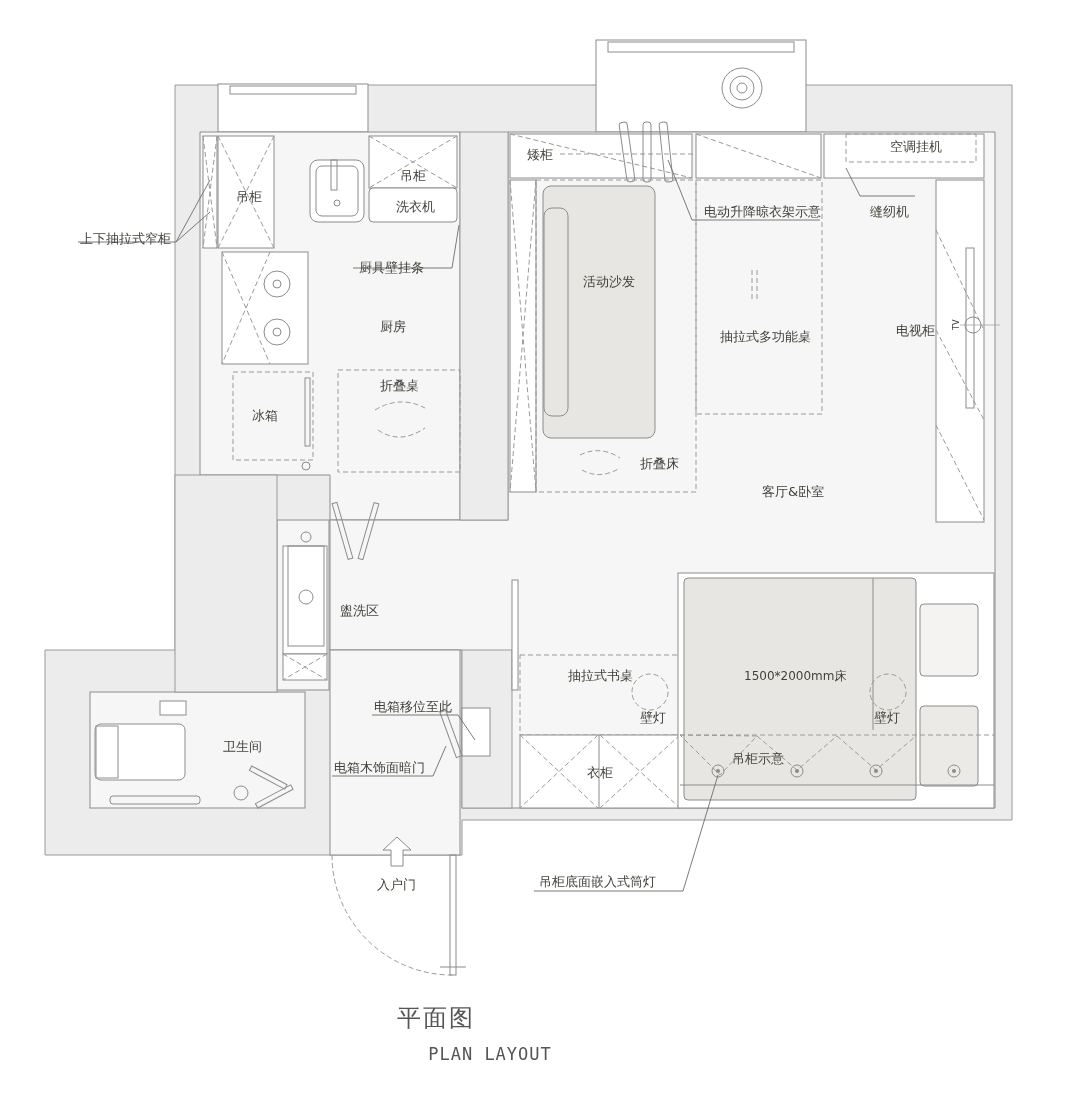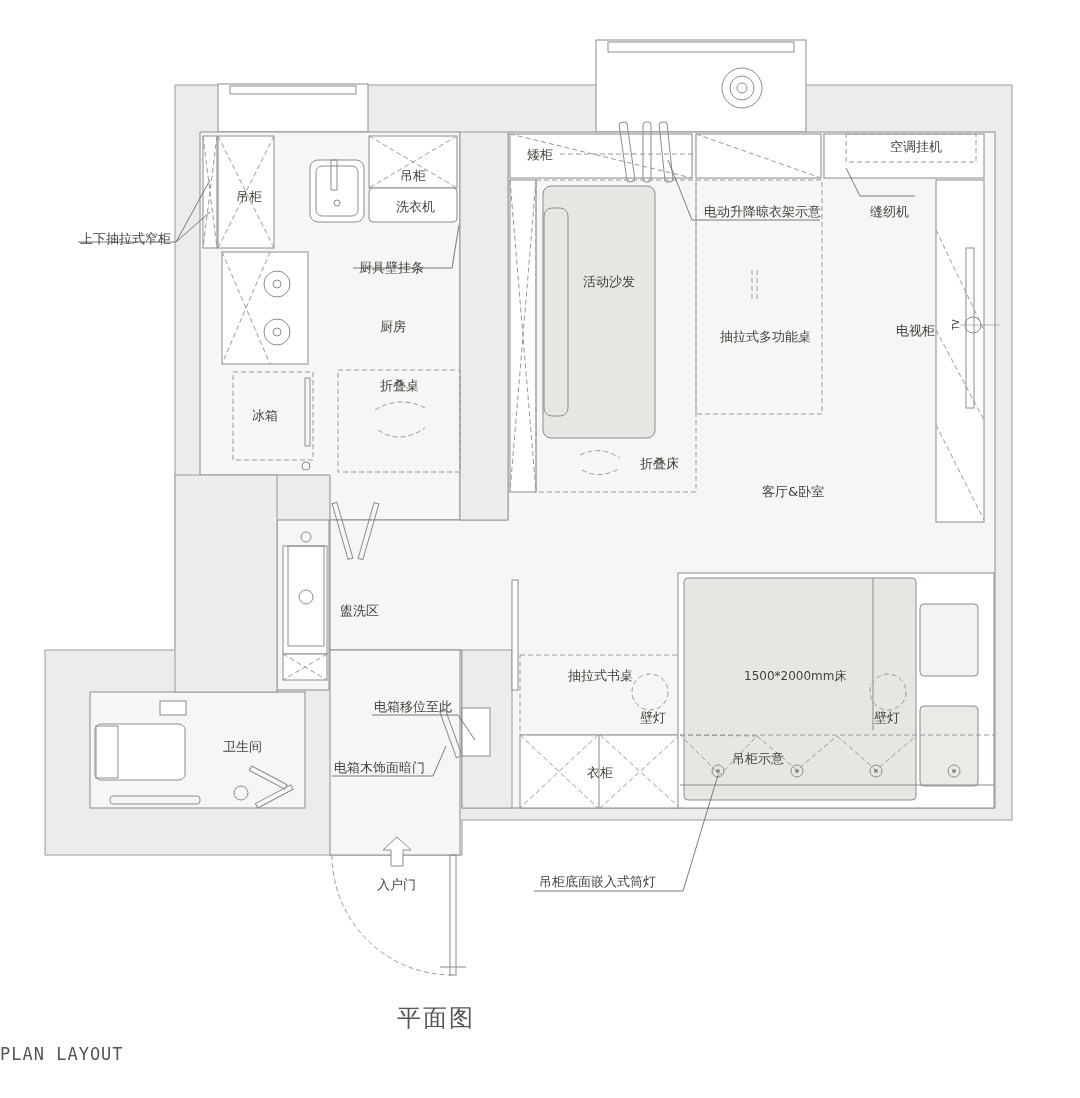--- a/index.html
+++ b/index.html
@@ -3,21 +3,21 @@
 <meta charset="utf-8">
 <style>
   html, body { margin: 0; padding: 0; background: #ffffff; }
   body { width: 1080px; height: 1098px; position: relative; overflow: hidden;
          font-family: "DejaVu Sans", "Liberation Sans", sans-serif; }
   #plan { position: absolute; left: 0; top: 0; width: 1080px; height: 1098px; }
   .lbl { font-family: "DejaVu Sans", "Liberation Sans", sans-serif; font-size: 13px; fill: #3f4238; }
   .lbl-small { font-size: 12px; }
   .title-cn { position: absolute; left: 0; width: 872px; top: 1002px; text-align: center;
               font-family: "DejaVu Sans", sans-serif; font-size: 24px; color: #555; letter-spacing: 2px; }
-  .title-en { position: absolute; left: 0; width: 980px; top: 1044px; 
+  .title-en { position: absolute; left: 0; width: 980px; top: 1044px; text-align: center;
               font-family: "DejaVu Sans Mono", "Liberation Mono", monospace; font-size: 17px; color: #555; letter-spacing: 1px; }
   .wall { fill: #ececec; stroke: #9a9a9a; stroke-width: 1; }
   .floor { fill: #f6f6f6; stroke: #8c8c8c; stroke-width: 1; }
   .white { fill: #ffffff; stroke: #8c8c8c; stroke-width: 1; }
   .line { fill: none; stroke: #8c8c8c; stroke-width: 1; }
   .dash { fill: none; stroke: #9a9a9a; stroke-width: 1; stroke-dasharray: 5 3; }
   .thin { fill: none; stroke: #a6a6a6; stroke-width: 0.8; }
   .leader { fill: none; stroke: #6c6c6c; stroke-width: 0.9; }
   .furn { fill: #e8e6e2; stroke: #8c8c8c; stroke-width: 1; }
 </style>

